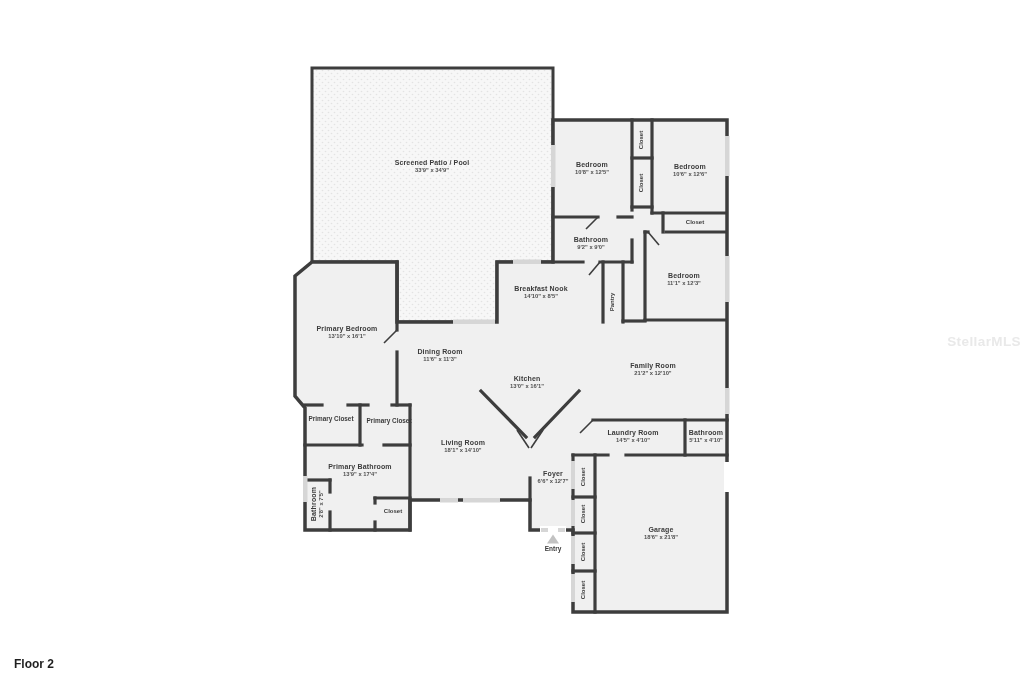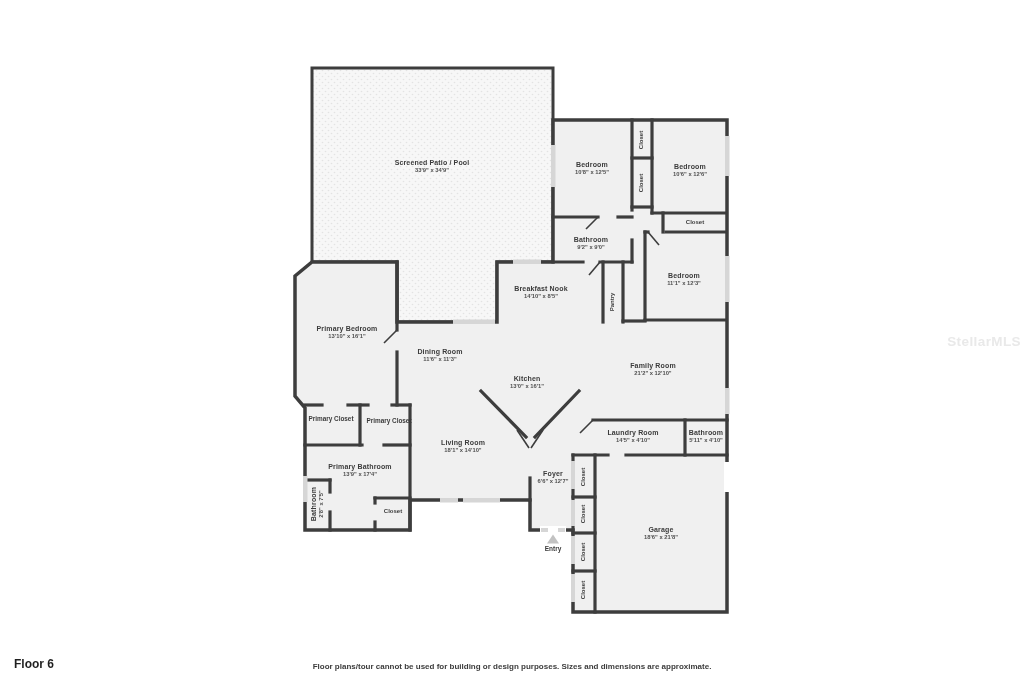--- a/index.html
+++ b/index.html
@@ -202,17 +202,16 @@
   <div class="lbl closet wrap" style="left:389px;top:421px">Primary Closet</div>
   <div class="lbl closet" style="left:393px;top:512px">Closet</div>
   <div class="lbl closet vert" style="left:584px;top:477px">Closet</div>
   <div class="lbl closet vert" style="left:584px;top:514px">Closet</div>
   <div class="lbl closet vert" style="left:584px;top:552px">Closet</div>
   <div class="lbl closet vert" style="left:584px;top:590px">Closet</div>
 
   <div class="entry-tri" style="left:553px;top:539px"></div>
   <div class="lbl entry-lbl" style="left:553px;top:549px">Entry</div>
 
-  <div class="floor-label">Floor 6</div>
-  <div class="disclaimer">Floor plans/tour cannot be used for building or design purposes. Sizes and dimensions are approximate.</div>
+  <div class="floor-label">Floor 2</div>
   <div class="watermark">StellarMLS</div>
 
 </div>
 
 </body></html>

